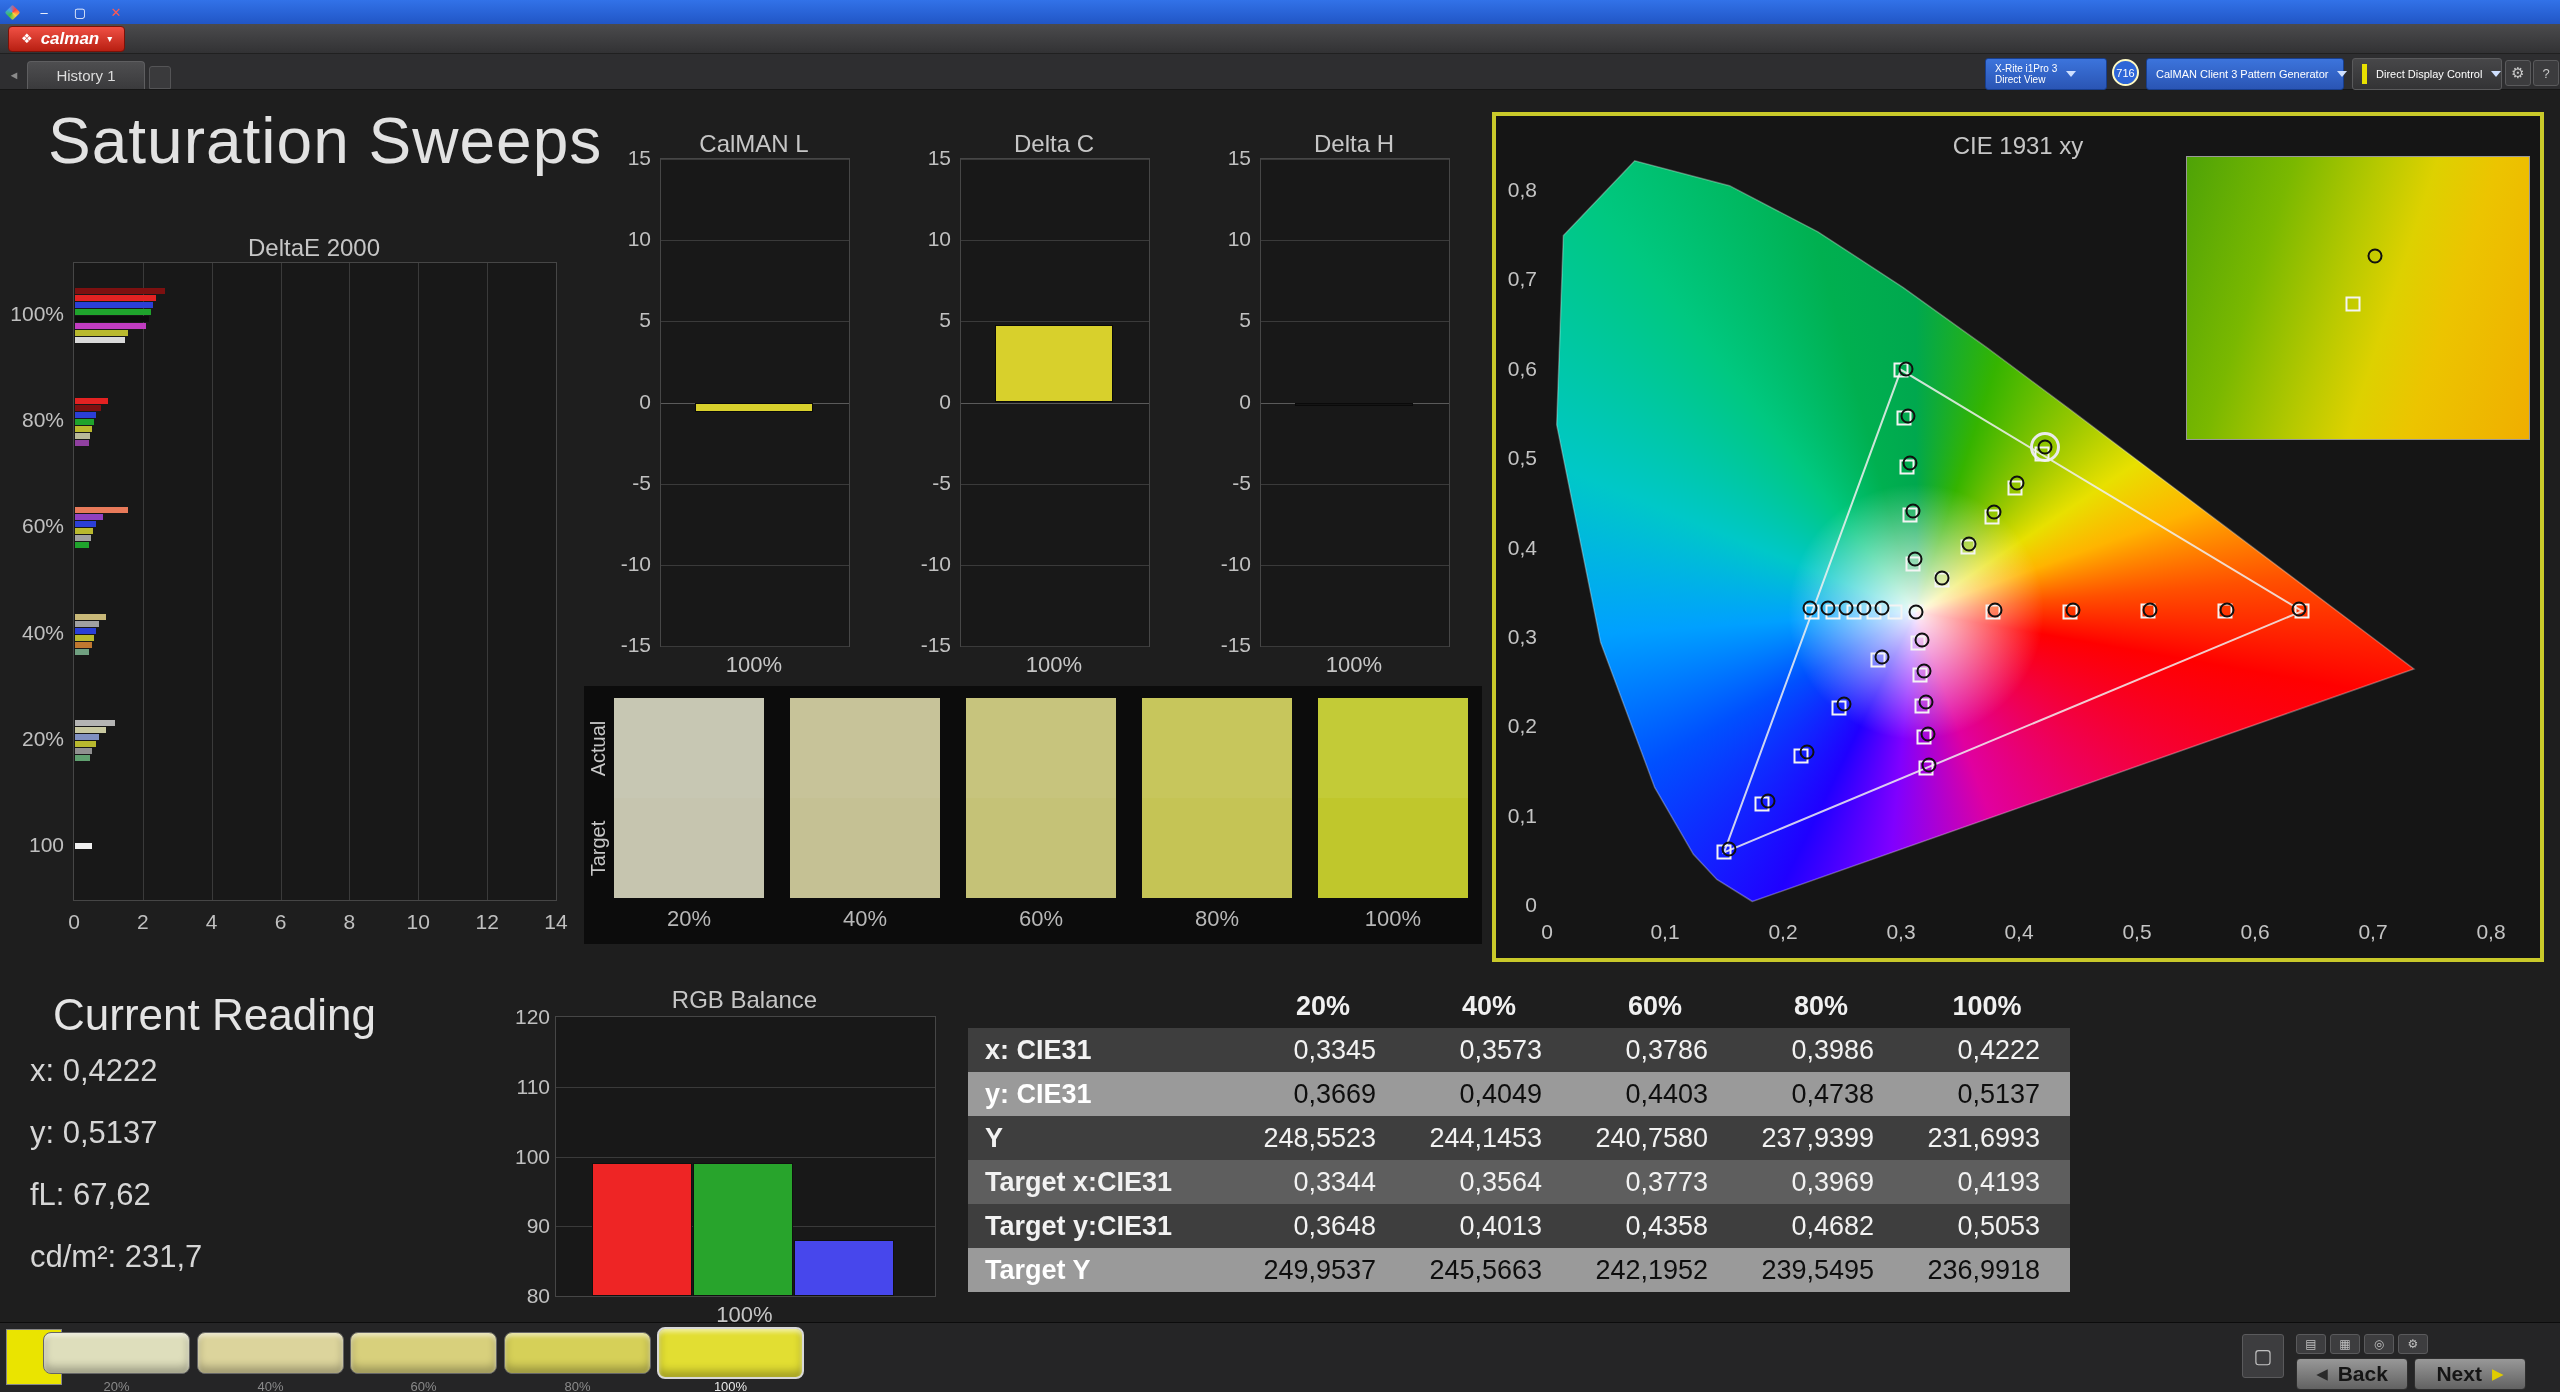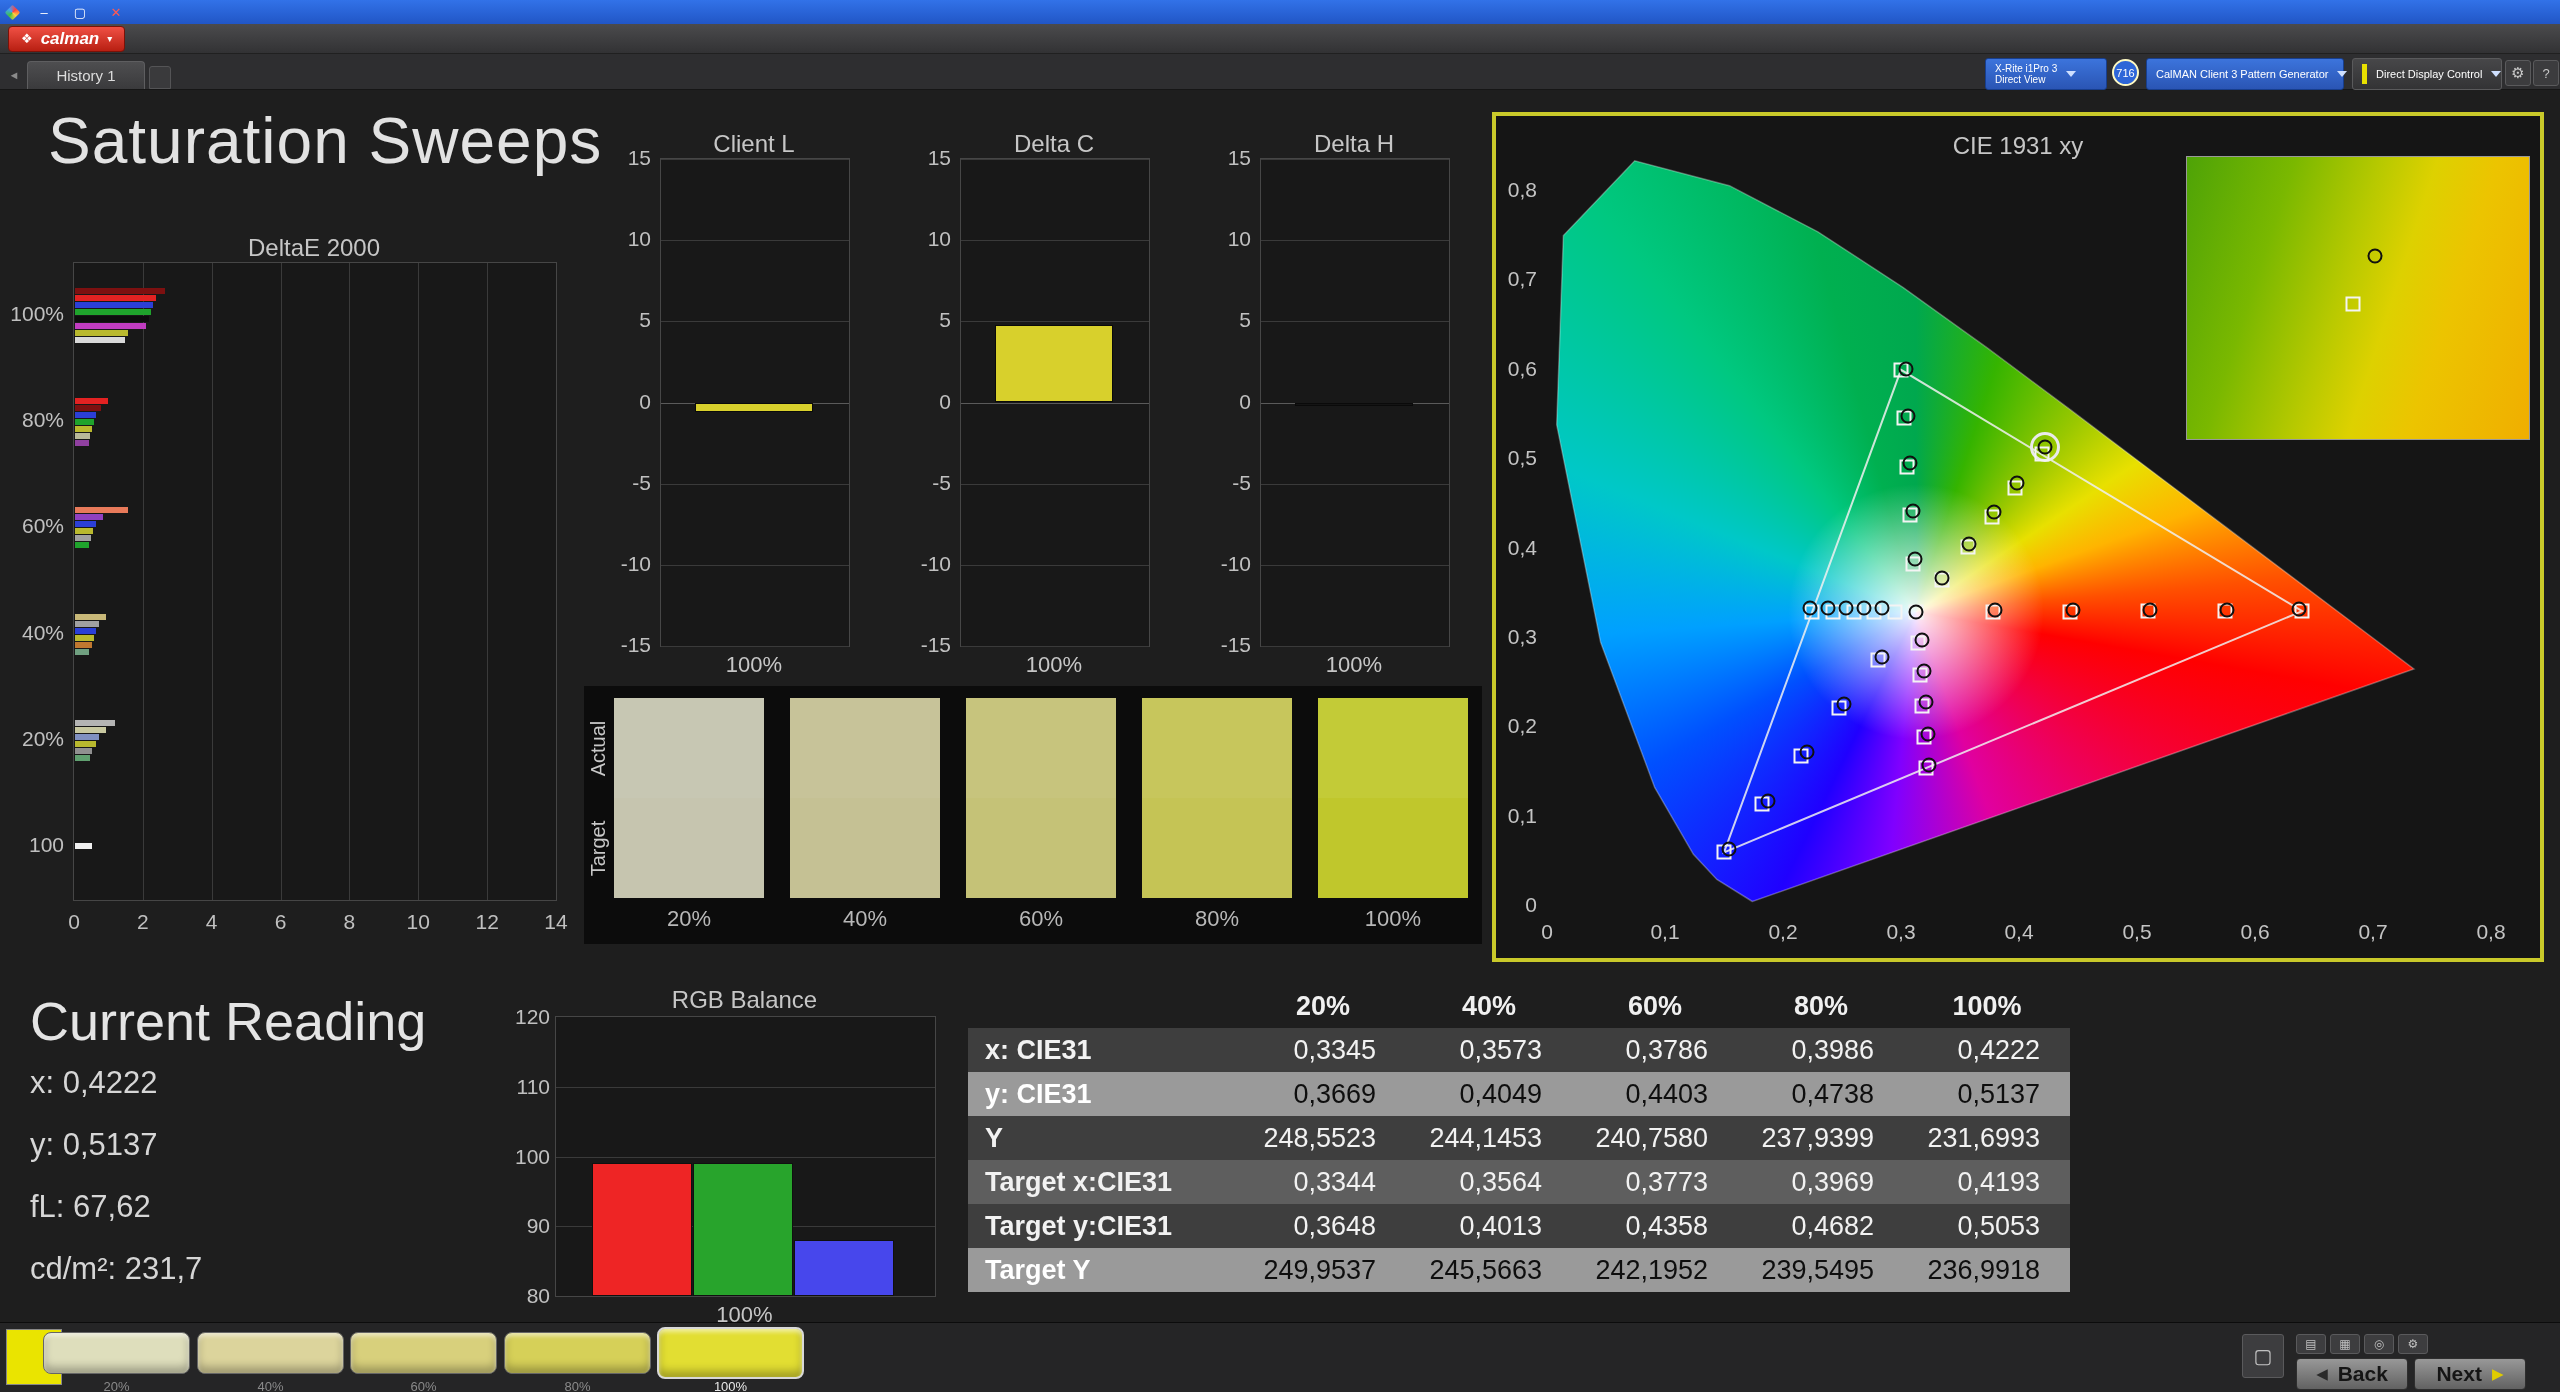--- a/index.html
+++ b/index.html
@@ -88,21 +88,21 @@
   #cie-inset{position:absolute;left:690px;top:40px;width:342px;height:282px;border:1px solid #999;z-index:8;
      background:linear-gradient(108deg,#4ea307 0%,#7ab800 25%,#b7c900 45%,#ddd100 58%,#ecc400 72%,#f0ae00 100%);}
 
   #rgb-panel{left:498px;top:986px;width:450px;height:330px;}
   #rgb-title{left:57px;top:0px;width:379px;}
   #rgb-plot{left:57px;top:30px;width:379px;height:279px;}
   #rgb-xcap{left:57px;top:316px;width:379px;}
   .rgbbar{position:absolute;border:1px solid #101010;box-sizing:border-box;}
 
   #reading{position:absolute;left:30px;top:990px;}
-  #reading-title{font-size:54px;font-weight:300;color:#e4e4e4;}
+  #reading-title{font-size:44px;font-weight:300;color:#e4e4e4;margin-left:23px;}
   .reading-line{font-size:31px;color:#d6d6d6;line-height:62px;}
 
   #meas-table{position:absolute;left:968px;top:984px;display:grid;grid-template-columns:272px repeat(5,166px);grid-auto-rows:44px;}
   .tcell{display:flex;align-items:center;font-size:27px;box-sizing:border-box;}
   .th{justify-content:center;color:#f0f0f0;font-weight:bold;}
   .tl{padding-left:17px;font-weight:bold;}
   .tv{justify-content:flex-end;padding-right:30px;}
   .s-dark{background:#3e3e3e;color:#f2f2f2;}
   .s-mid{background:#5e5e5e;color:#f2f2f2;}
   .s-light{background:#9a9a9a;color:#0e0e0e;}
@@ -230,21 +230,21 @@
         <div class="debar" style="top: 470.75px; width: 24.1px; background: rgb(128, 144, 192);"></div>
         <div class="debar" style="top: 477.75px; width: 20.6571px; background: rgb(185, 185, 46);"></div>
         <div class="debar" style="top: 484.75px; width: 17.2143px; background: rgb(144, 144, 144);"></div>
         <div class="debar" style="top: 491.75px; width: 15.4929px; background: rgb(96, 160, 112);"></div>
         <div class="deylab" style="top: 569.917px;">100</div>
         <div class="debar" style="top: 580.417px; width: 17.2143px; background: rgb(240, 240, 240);"></div>
       </div>
   </div>
 
   <div class="panel" id="dl-panel">
-    <div class="chart-title delta-title">Client L</div>
+    <div class="chart-title delta-title">CalMAN L</div>
     <div class="plot delta-plot" id="dl-plot">
         <div class="gh" style="top: 0px;"></div>
         <div class="tick-y" style="left: -64px; top: -13px;">15</div>
         <div class="gh" style="top: 81.1667px;"></div>
         <div class="tick-y" style="left: -64px; top: 68.1667px;">10</div>
         <div class="gh" style="top: 162.333px;"></div>
         <div class="tick-y" style="left: -64px; top: 149.333px;">5</div>
         <div class="gh" style="top: 243.5px; background: rgb(90, 90, 90);"></div>
         <div class="tick-y" style="left: -64px; top: 230.5px;">0</div>
         <div class="gh" style="top: 324.667px;"></div>

